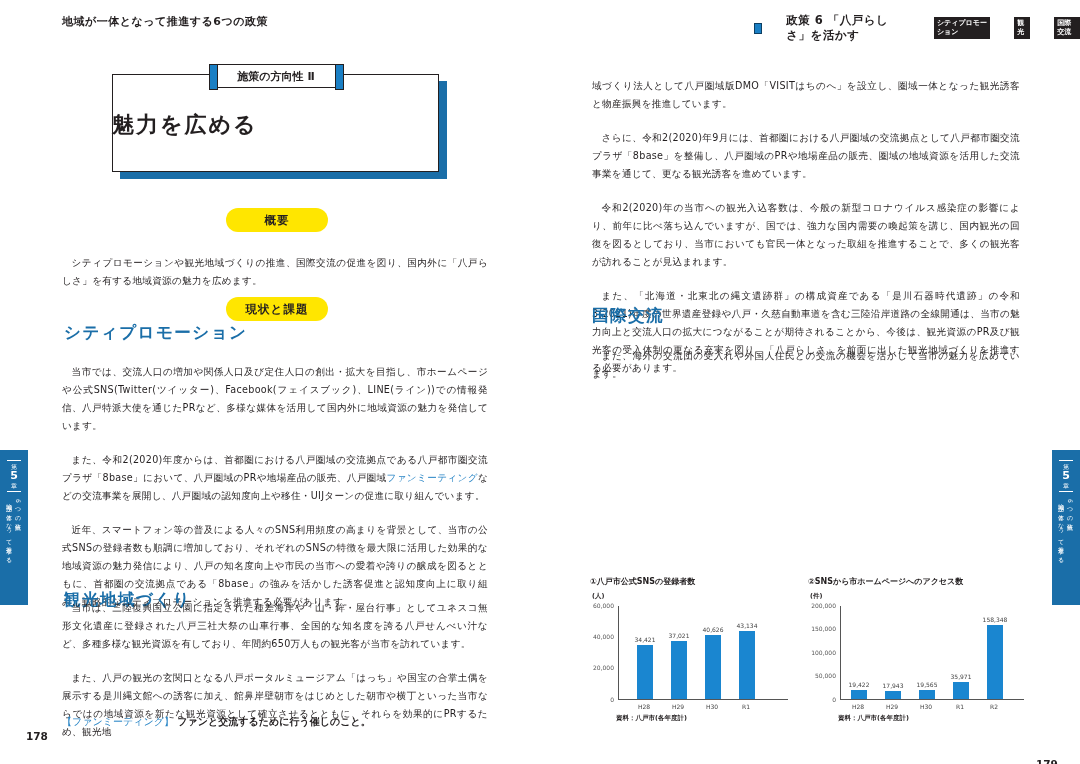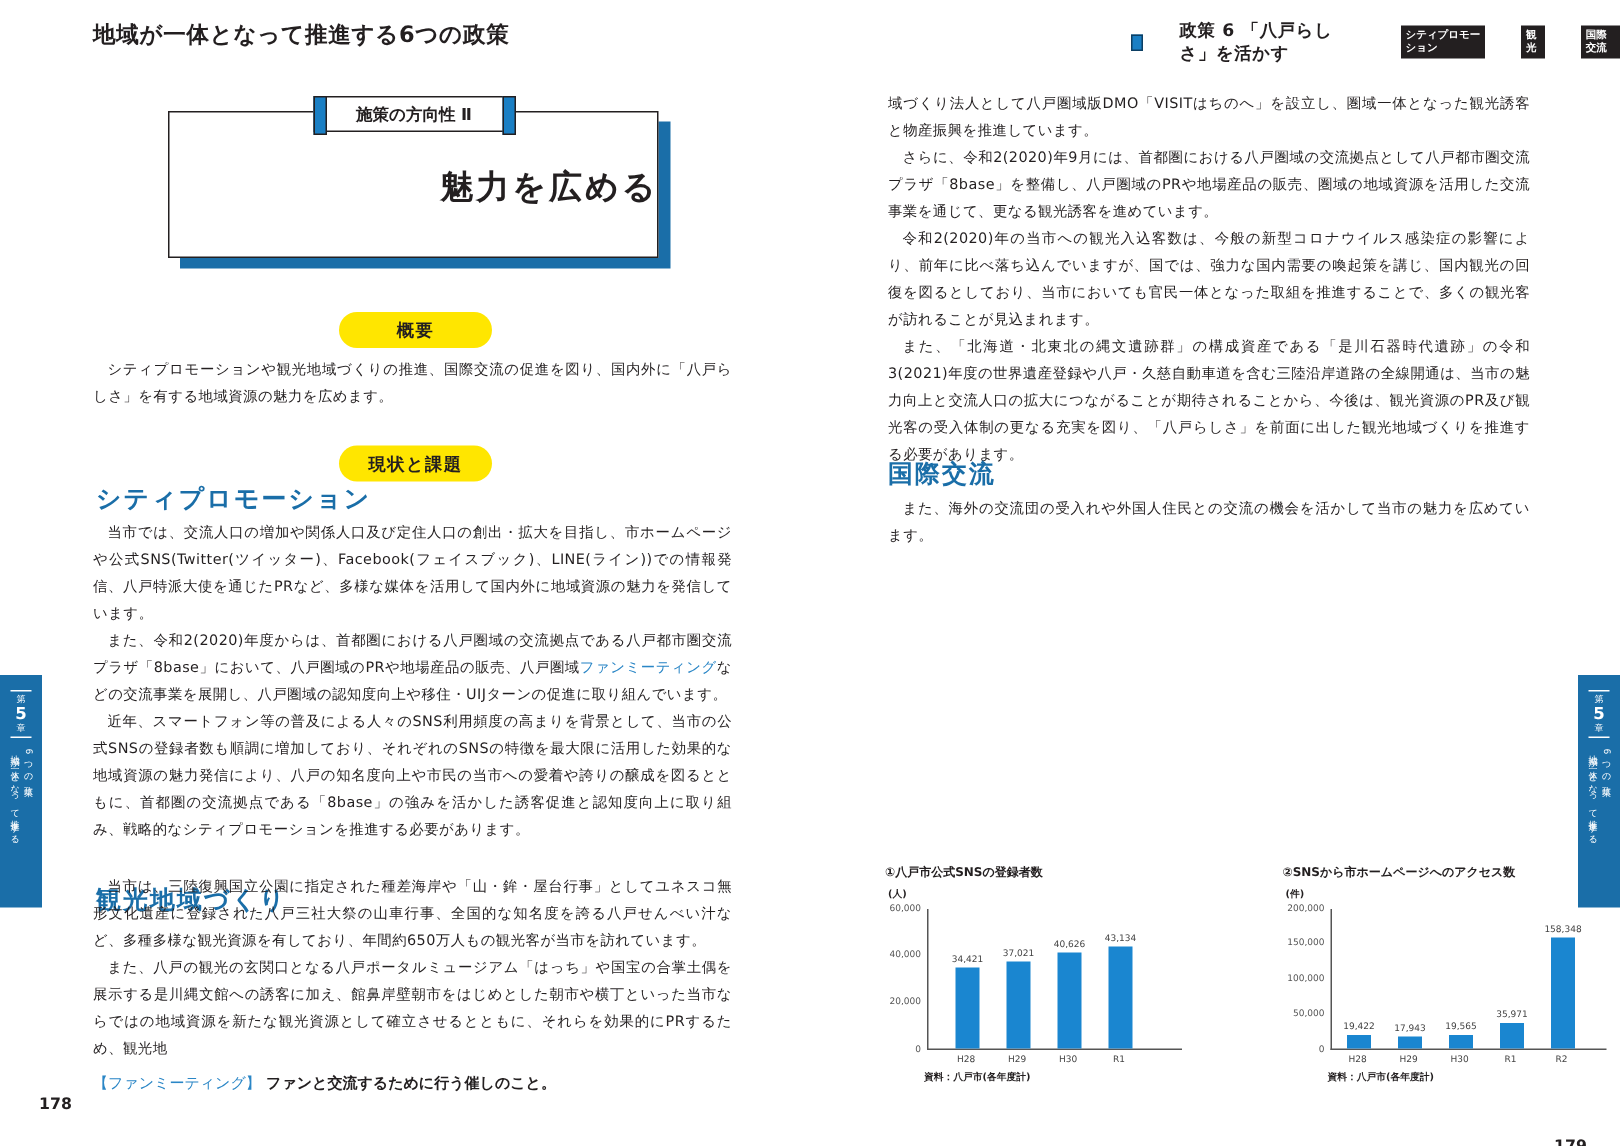--- a/index.html
+++ b/index.html
@@ -1,39 +1,39 @@
 <!DOCTYPE html>
 <html><head>
 <meta charset="utf-8">
 <style>
   * { box-sizing: border-box; margin: 0; padding: 0; }
   html, body { width: 1080px; height: 764px; background: #ffffff; overflow: hidden; }
   body { position: relative; font-family: "DejaVu Sans", "Liberation Sans", sans-serif; color: #231f20; }
 
-  .running-head-left { position: absolute; left: 62px; top: 14px; font-size: 15px; font-weight: bold; letter-spacing: 0.5px; }
+  .running-head-left { position: absolute; left: 62px; top: 14px; font-size: 11px; font-weight: bold; letter-spacing: 0.5px; }
   .running-head-right { position: absolute; left: 754px; top: 13px; display: flex; align-items: center; gap: 24px; }
   .rh-square { width: 11px; height: 11px; background: #1a7fc4; border: 1px solid #0d3f63; }
   .rh-title { font-size: 11.5px; font-weight: bold; letter-spacing: 0.5px; }
   .rh-badge { background: #231f20; color: #fff; font-size: 7px; padding: 2px 3px; line-height: 9px; font-weight: bold; }
 
   
   .title-box-shadow { position: absolute; left: 120px; top: 81px; width: 327px; height: 98px; background: #1a6ea8; }
   .title-box { position: absolute; left: 112px; top: 74px; width: 327px; height: 98px; background: #fff; border: 1.5px solid #231f20; }
   .title-tab { position: absolute; left: 209px; top: 64px; width: 134px; height: 24px; background: #fff; border: 1.5px solid #231f20; display: flex; align-items: center; justify-content: center; font-size: 11px; font-weight: bold; }
   .title-tab::before, .title-tab::after { content: ""; position: absolute; top: -1.5px; width: 7px; height: 24px; background: #1a7fc4; border: 1.5px solid #231f20; }
   .title-tab::before { left: -1.5px; }
   .title-tab::after { right: -1.5px; }
-  .title-main { position: absolute; left: 112px; top: 110px; width: 327px; text-align: right; font-size: 22px; font-weight: bold; letter-spacing: 2px; }
+  .title-main { position: absolute; left: 112px; top: 110px; width: 327px; text-align: left; font-size: 22px; font-weight: bold; letter-spacing: 2px; }
 
   .pill { position: absolute; height: 24px; width: 102px; background: #ffe600; border-radius: 12px; font-size: 11.5px; font-weight: bold; display: flex; align-items: center; justify-content: center; letter-spacing: 1px; }
 
   .section-head { position: absolute; color: #1a6ea8; font-size: 16.5px; font-weight: bold; letter-spacing: 1.5px; }
 
   .para { position: absolute; font-size: 9.6px; line-height: 18px; letter-spacing: 0.3px; text-align: justify; }
-  .para p { text-indent: 1em; }
+  .para p { text-indent: 1em; margin-top: 16px; }
   .hl { color: #2a86c6; }
 
   .footnote { position: absolute; left: 62px; top: 715px; font-size: 10px; font-weight: bold; }
   .footnote .term { color: #2a86c6; font-weight: normal; }
   .page-num { position: absolute; top: 730px; font-size: 10.5px; font-weight: bold; }
 
   .chapter-tab { position: absolute; top: 450px; width: 28px; height: 155px; background: #1a6ea8; color: #fff; display: flex; flex-direction: column; align-items: center; padding-top: 8px; }
   .chapter-tab .rule { width: 14px; height: 1px; background: #fff; margin: 2px 0; }
   .chapter-tab .small { font-size: 6px; line-height: 7px; }
   .chapter-tab .num { font-size: 11px; font-weight: bold; line-height: 12px; }
@@ -136,21 +136,21 @@
     <div class="bar" style="left:120px; bottom:0; width:16px; height:68px;"></div>
     <div class="bar-label" style="left:108px; bottom:70px;">43,134</div>
   </div>
   <div class="xtick" style="left:39px; top:127px;">H28</div>
   <div class="xtick" style="left:73px; top:127px;">H29</div>
   <div class="xtick" style="left:107px; top:127px;">H30</div>
   <div class="xtick" style="left:141px; top:127px;">R1</div>
   <div class="source" style="left:26px; top:138px;">資料：八戸市(各年度計)</div>
 </div>
 
-<div class="chart" style="left:808px; top:576px; width:220px; height:150px;margin-left:47px;">
+<div class="chart" style="left:808px; top:576px; width:220px; height:150px;">
   <div class="chart-title">②SNSから市ホームページへのアクセス数</div>
   <div class="chart-unit" style="left:2px; top:16px;">(件)</div>
   <div class="ytick" style="left:-6px; top:26px;">200,000</div>
   <div class="ytick" style="left:-6px; top:49px;">150,000</div>
   <div class="ytick" style="left:-6px; top:73px;">100,000</div>
   <div class="ytick" style="left:-6px; top:96px;">50,000</div>
   <div class="ytick" style="left:-6px; top:120px;">0</div>
   <div class="plot" style="left:32px; top:30px; width:184px; height:94px;">
     <div class="bar" style="left:10px; bottom:0; width:16px; height:9px;"></div>
     <div class="bar-label" style="left:-2px; bottom:11px;">19,422</div>

